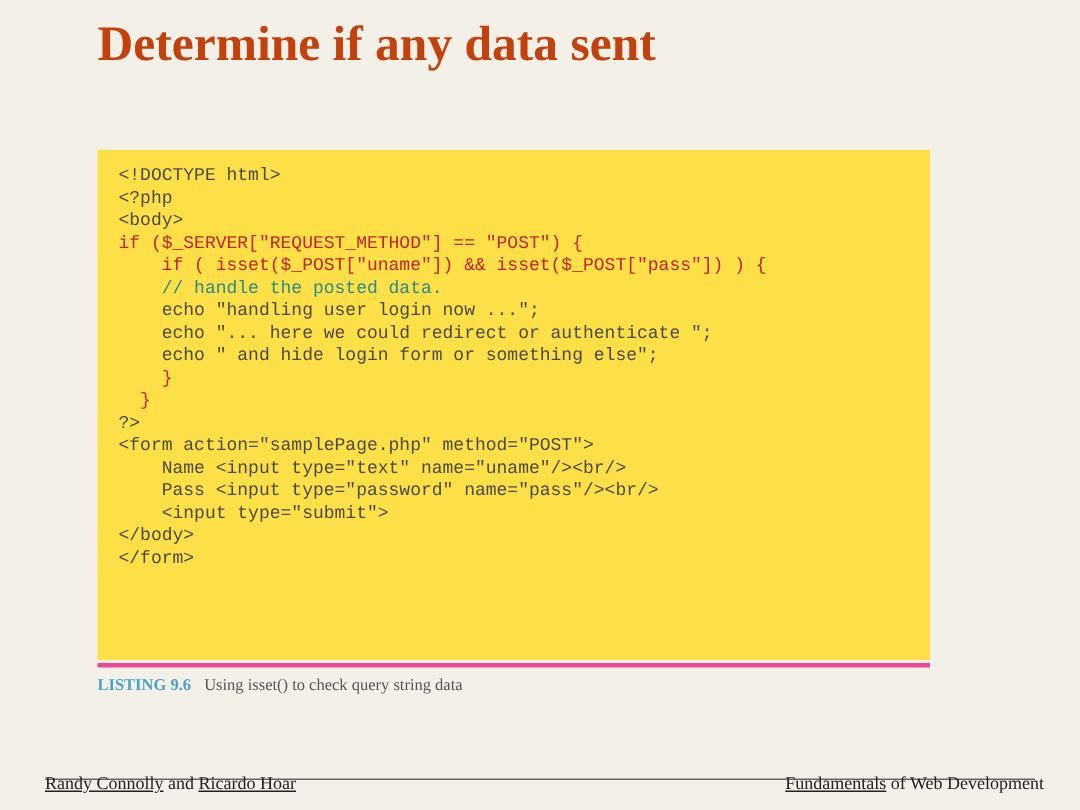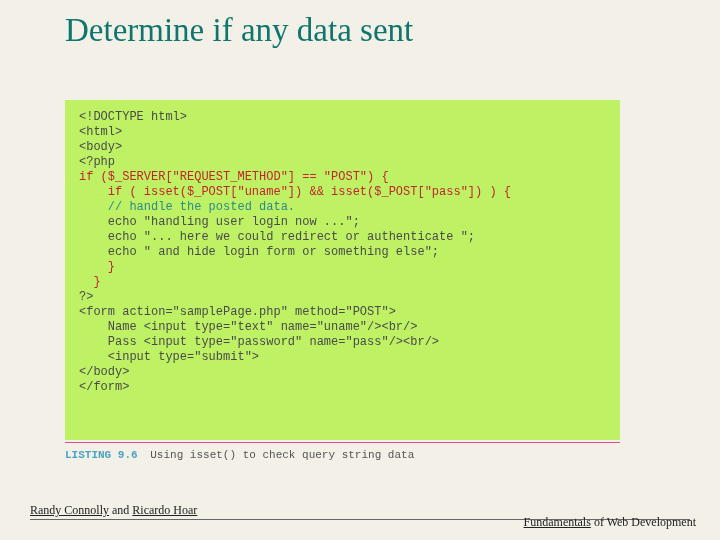--- a/index.html
+++ b/index.html
@@ -9,48 +9,48 @@
     background: #f3f0e8;
     font-family: Georgia, 'Times New Roman', serif;
     position: relative;
     overflow: hidden;
   }
   .title {
     position: absolute;
     top: 12px;
     left: 65px;
     font-size: 33px;
-    color: #0f766e;
-    font-weight: normal;
+    color: #c2410c;
+    font-weight: bold;
   }
   .code-box {
     position: absolute;
     top: 100px;
     left: 65px;
     width: 555px;
     height: 340px;
-    background: #bef264;
+    background: #fde047;
     padding: 10px 14px;
     font-family: 'Consolas', 'Courier New', monospace;
     font-size: 12px;
     line-height: 15px;
     color: #4a4a4a;
     box-sizing: border-box;
   }
   .code-box div { white-space: pre; }
   .red { color: #c0252b; }
   .teal { color: #2b8a8a; }
   .listing-row {
     position: absolute;
     top: 442px;
     left: 65px;
     width: 555px;
-    border-top: 1px solid #ec4899;
+    border-top: 3px solid #ec4899;
     padding-top: 6px;
-    font-family: Liberation Mono, monospace;
+    font-family: Liberation Serif, serif;
     font-size: 11px;
   }
   .listing-label {
     color: #4aa3c5;
     font-weight: bold;
     margin-right: 6px;
   }
   .listing-caption {
     color: #555;
   }
@@ -66,39 +66,38 @@
   .footer-line {
     position: absolute;
     bottom: 20px;
     left: 30px;
     right: 30px;
     border-top: 1px solid #666;
   }
   .footer-left {
     position: absolute;
     left: 30px;
-    bottom: 12px;
+    bottom: 0;
   }
   .footer-right {
     position: absolute;
     right: 24px;
     bottom: 0;
   }
   .ul { text-decoration: underline; }
 </style>
 </head>
 <body>
 
 <div class="title">Determine if any data sent</div>
 
 <div class="code-box">
   <div>&lt;!DOCTYPE html&gt;</div>
-  <div>&lt;html&gt;</div>
+  <div>&lt;?php</div>
   <div>&lt;body&gt;</div>
-  <div>&lt;?php</div>
   <div class="red">if ($_SERVER["REQUEST_METHOD"] == "POST") {</div>
   <div class="red">    if ( isset($_POST["uname"]) &amp;&amp; isset($_POST["pass"]) ) {</div>
   <div class="teal">    // handle the posted data.</div>
   <div>    echo "handling user login now ...";</div>
   <div>    echo "... here we could redirect or authenticate ";</div>
   <div>    echo " and hide login form or something else";</div>
   <div class="red">    }</div>
   <div class="red">  }</div>
   <div></div>
   <div>?&gt;</div>

